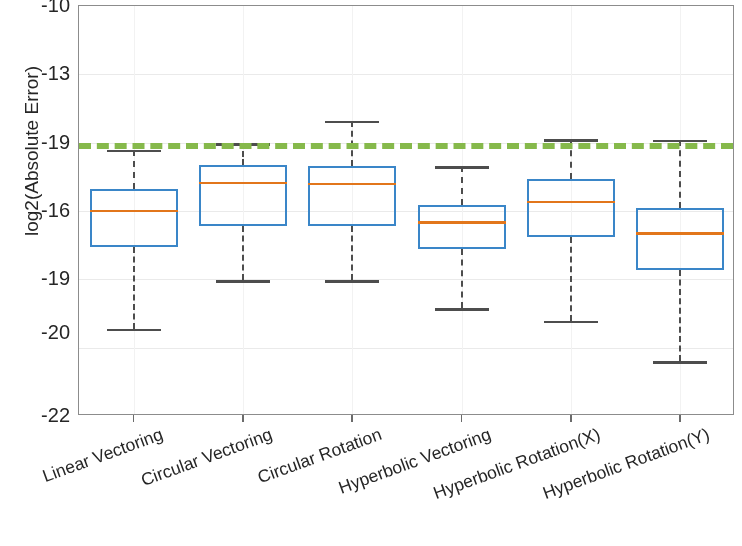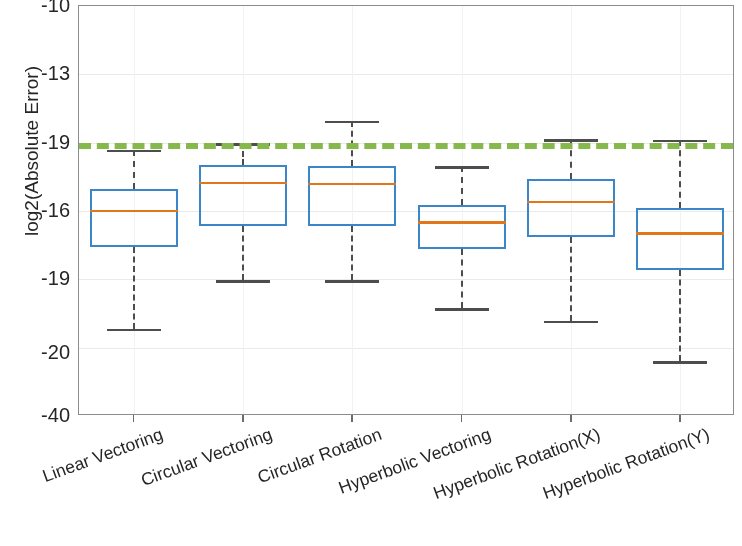--- a/index.html
+++ b/index.html
@@ -142,22 +142,22 @@
 <div id="page">
 
   <div id="ylabel">log2(Absolute Error)</div>
 
   <div id="yticks">
       <div class="ytick-label" style="top: 5px; right: 672px;">-10</div>
       <div class="ytick-label" style="top: 73.3333px; right: 672px;">-13</div>
       <div class="ytick-label" style="top: 141.667px; right: 672px;">-19</div>
       <div class="ytick-label" style="top: 210px; right: 672px;">-16</div>
       <div class="ytick-label" style="top: 278.333px; right: 672px;">-19</div>
-      <div class="ytick-label" style="top: 352px; right: 672px;">-20</div>
-      <div class="ytick-label" style="top: 415px; right: 672px;">-40</div>
+      <div class="ytick-label" style="top: 332px; right: 672px;">-20</div>
+      <div class="ytick-label" style="top: 415px; right: 672px;">-22</div>
     </div>
   <div id="ytickmarks">
       <div class="ytick-mark" style="top: 73.3333px;"></div>
       <div class="ytick-mark" style="top: 141.667px;"></div>
       <div class="ytick-mark" style="top: 210px;"></div>
       <div class="ytick-mark" style="top: 278.333px;"></div>
       <div class="ytick-mark" style="top: 346.667px;"></div>
     </div>
 
   <div id="plot-area">

